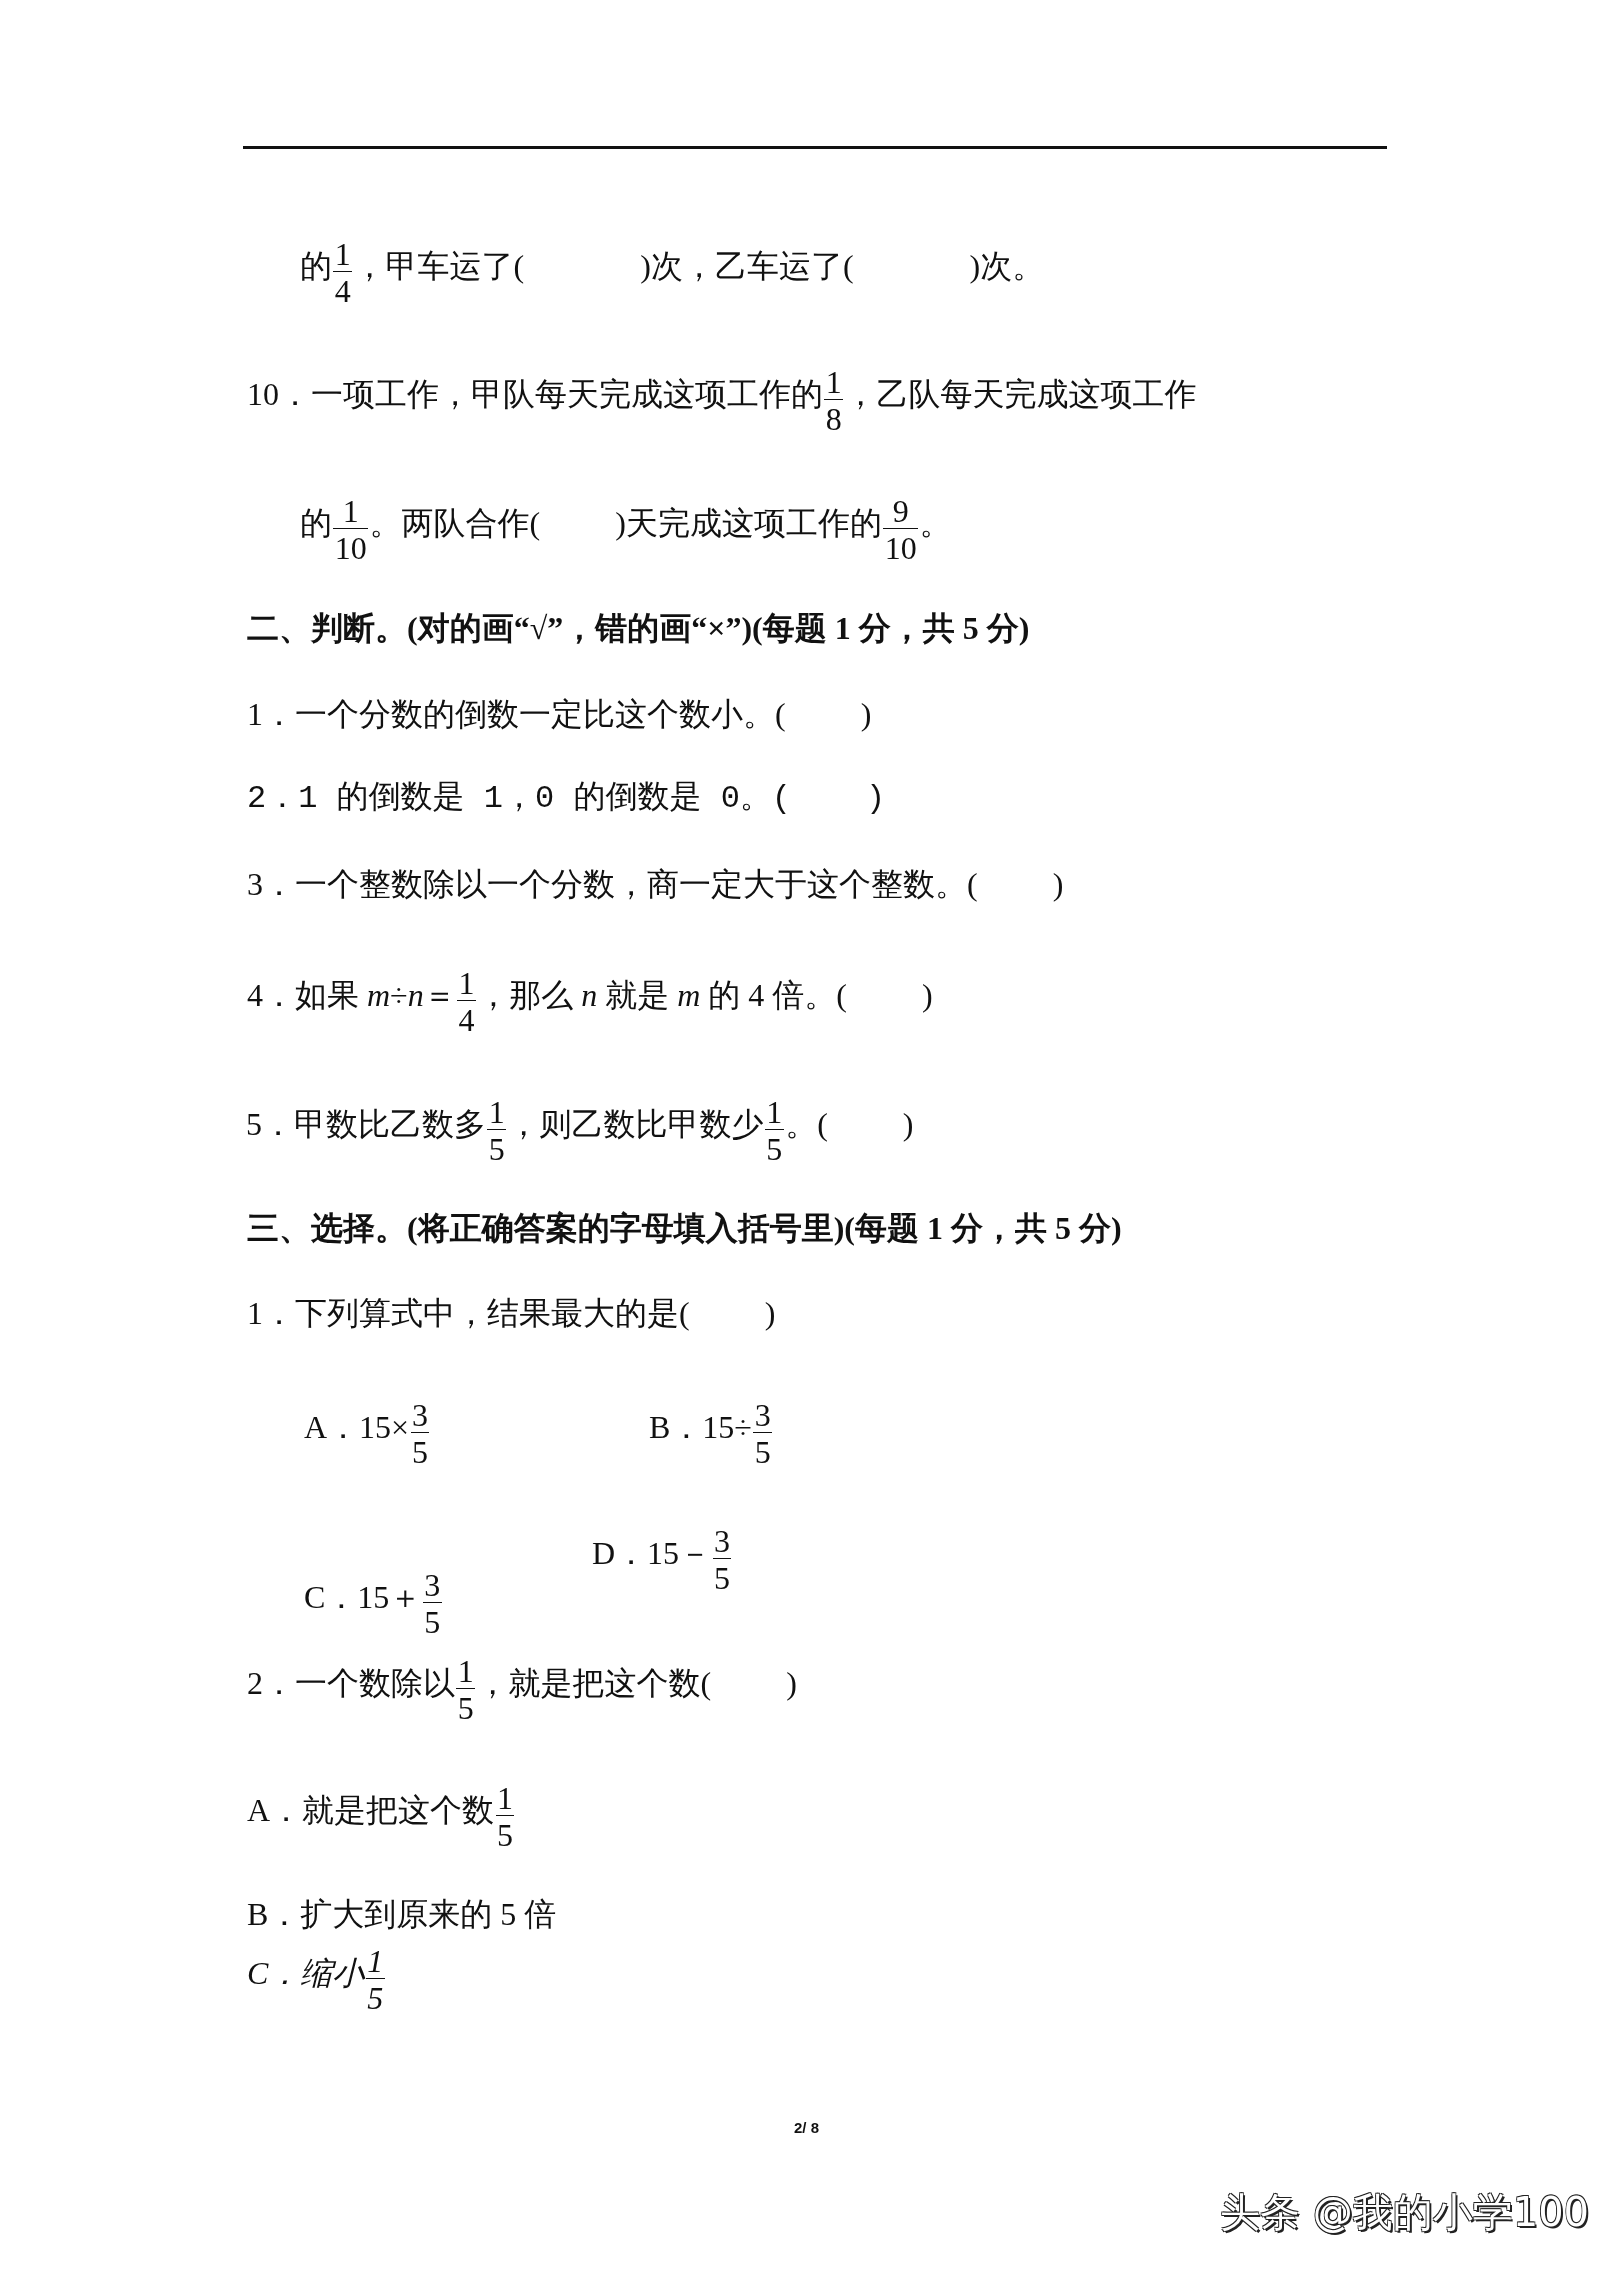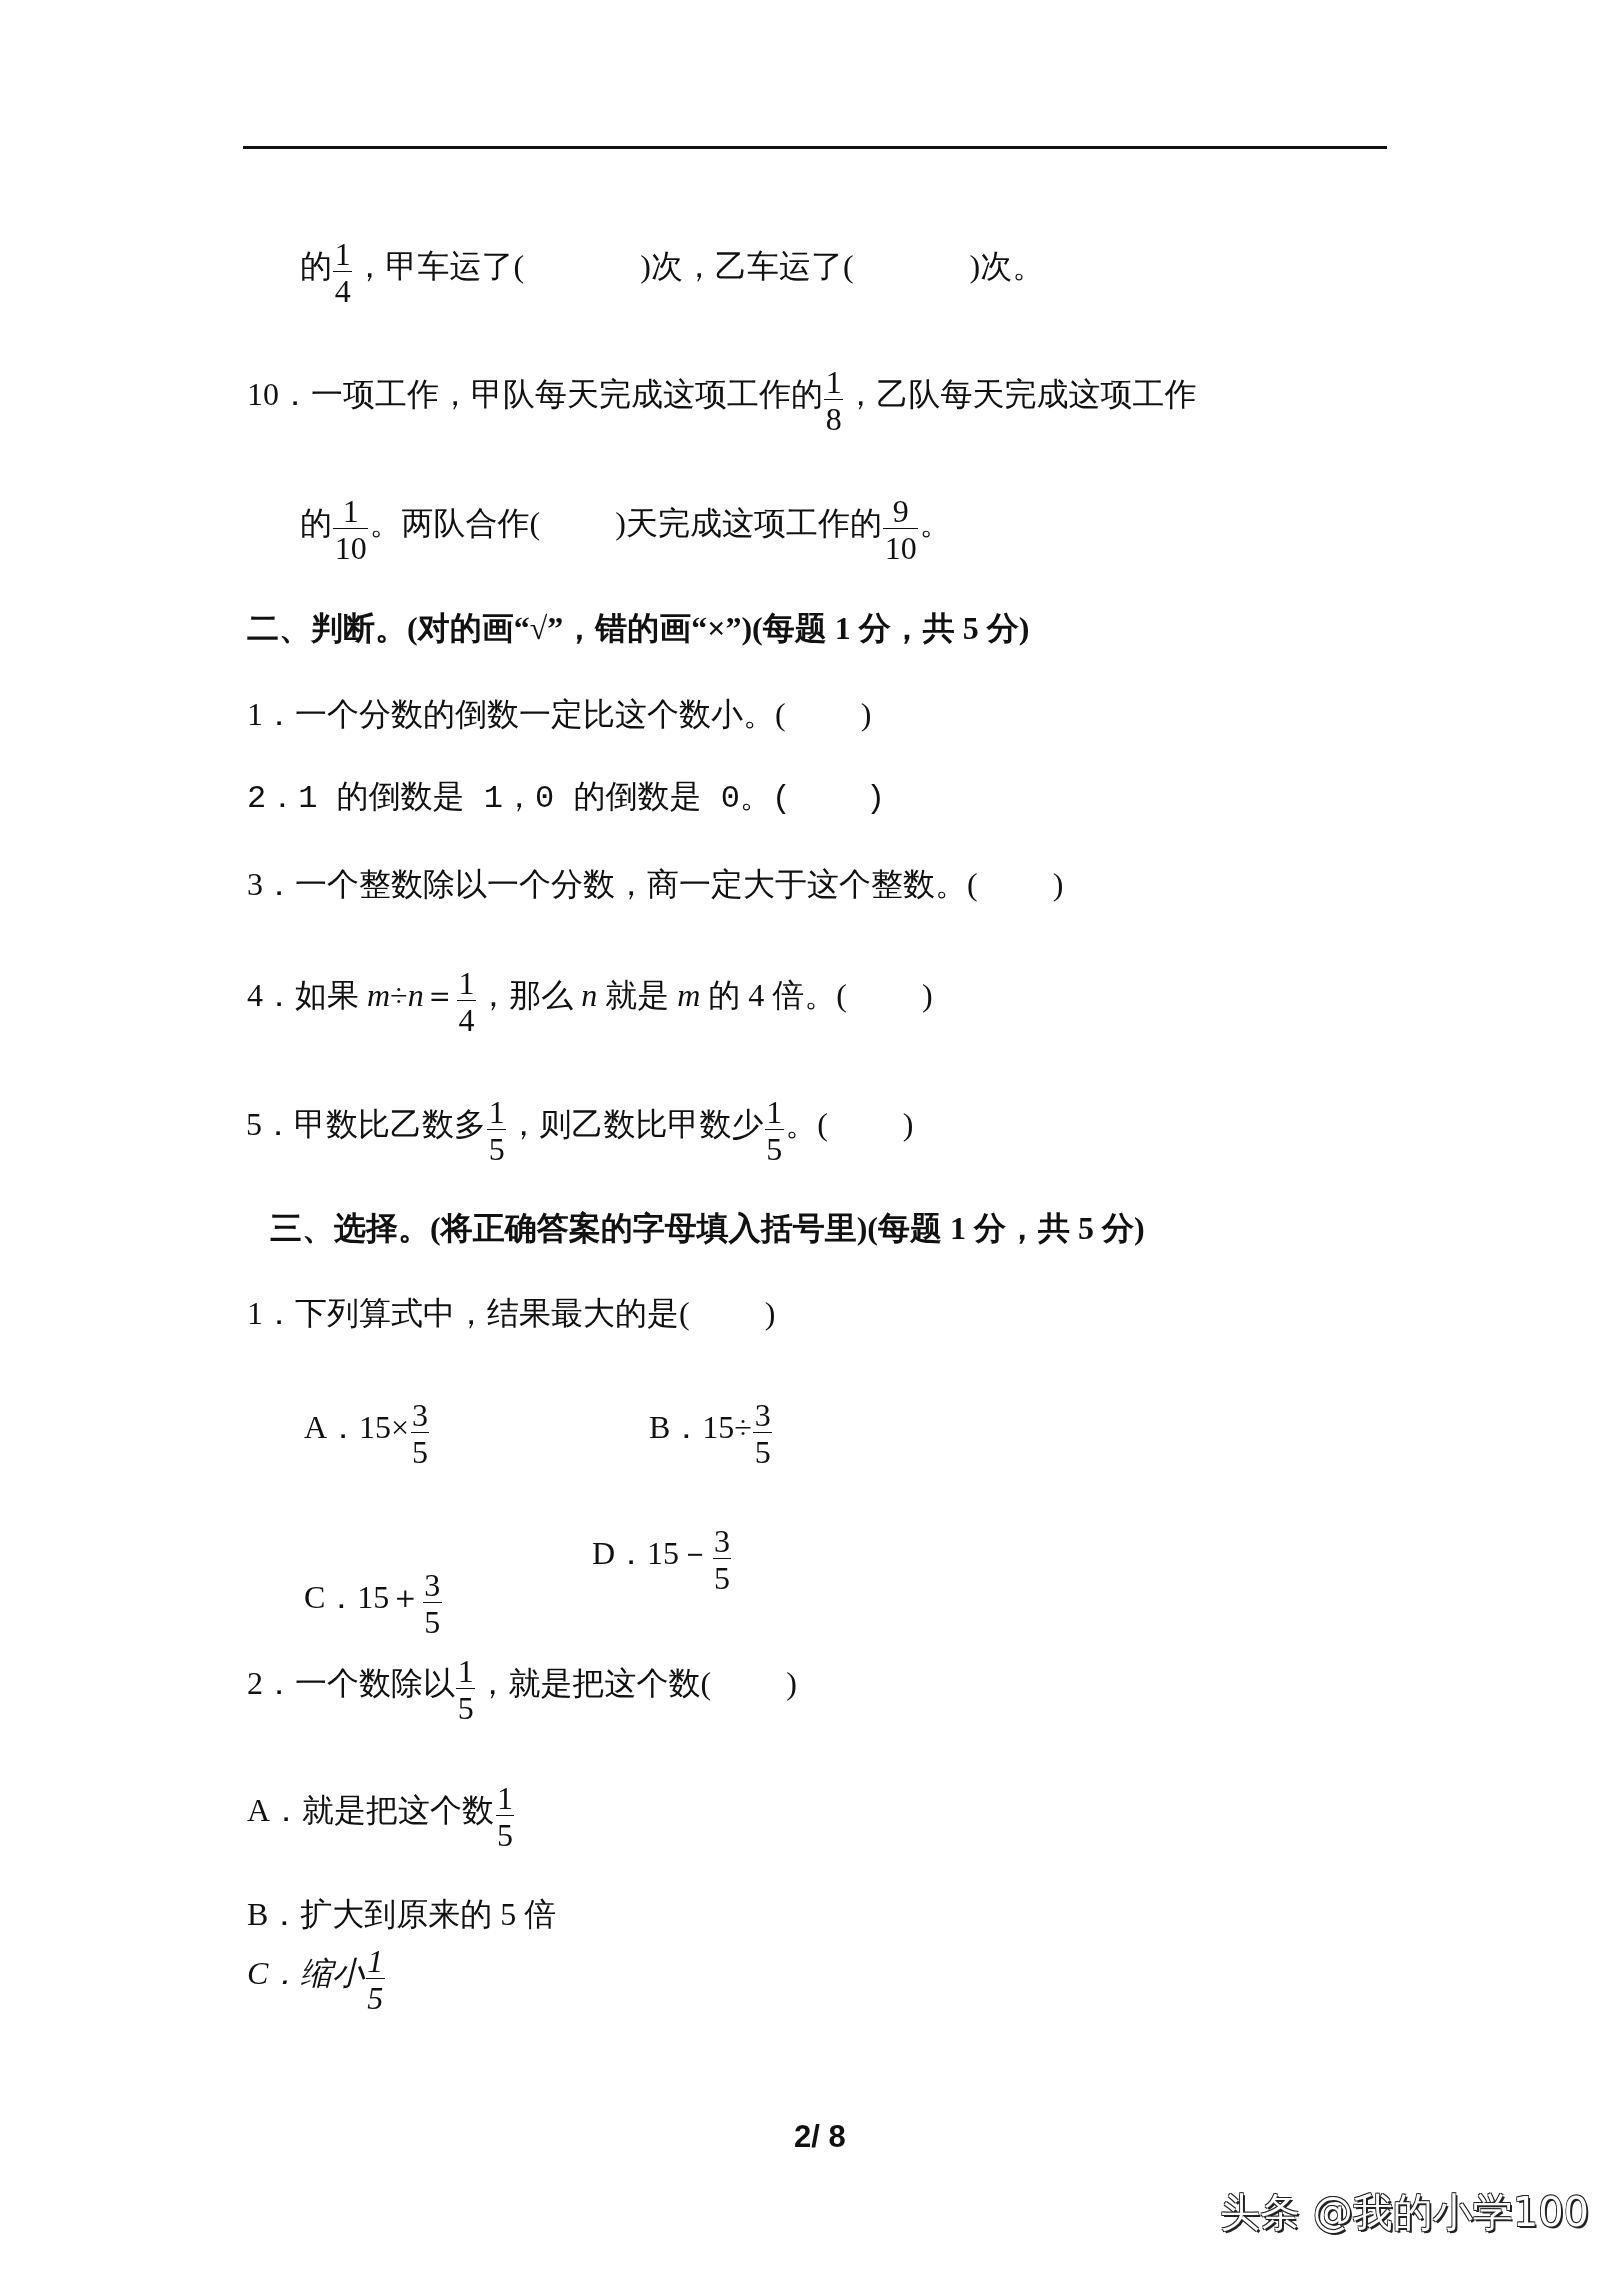--- a/index.html
+++ b/index.html
@@ -7,21 +7,21 @@
          font-family:"Liberation Serif","DejaVu Serif",serif; color:#111; }
   .rule { position:absolute; left:243px; top:146px; width:1144px; height:3.4px; background:#111; }
   .line { position:absolute; font-size:32px; line-height:41px; white-space:nowrap; }
   .bold { font-weight:bold; }
   .frac { display:inline-block; vertical-align:middle; text-align:center; line-height:1; margin:0 1.4px; position:relative; top:2.7px; }
   .frac .num, .frac .den { display:block; font-size:32px; padding:0 1.4px; }
   .frac .num { border-bottom:1.4px solid #111; padding-bottom:1.4px; }
   .frac .den { padding-top:2.7px; }
   .blank { display:inline-block; }
   .it { font-style:italic; }
-  .pagenum { position:absolute; left:794px; top:2119px; font-size:31px; font-weight:bold;
+  .pagenum { position:absolute; left:794px; top:2119px; font-size:15px; font-weight:bold;
              font-family:"Liberation Sans","DejaVu Sans",sans-serif; }
   .watermark { position:absolute; left:1220px; top:2185px; font-size:40px; color:#fff;
                font-family:"DejaVu Sans","Liberation Sans",sans-serif;
                text-shadow: 2px 2px 0 #222, -0.7px -0.7px 0 #222, 0.7px -0.7px 0 #222, -0.7px 0.7px 0 #222; }
 </style>
 </head>
 <body>
 
 <div class="rule"></div>
 
@@ -47,21 +47,21 @@
 <div class="line" style="left:247px; top:864px;">
   <span>3．一个整数除以一个分数，商一定大于这个整数。(</span><span class="blank" style="width:75px"></span><span>)</span>
 </div>
 <div class="line" style="left:247px; top:964px;">
   <span>4．如果 </span><span class="it">m</span><span>÷</span><span class="it">n</span><span>＝</span><span class="frac"><span class="num">1</span><span class="den">4</span></span><span>，那么 </span><span class="it">n</span><span> 就是 </span><span class="it">m</span><span> 的 4 倍。(</span><span class="blank" style="width:75px"></span><span>)</span>
 </div>
 <div class="line" style="left:246px; top:1093px;">
   <span>5．甲数比乙数多</span><span class="frac"><span class="num">1</span><span class="den">5</span></span><span>，则乙数比甲数少</span><span class="frac"><span class="num">1</span><span class="den">5</span></span><span>。(</span><span class="blank" style="width:75px"></span><span>)</span>
 </div>
 
-<div class="line bold" style="left:247px; top:1208px;margin-left:23px;">三、选择。(将正确答案的字母填入括号里)(每题 1 分，共 5 分)</div>
+<div class="line bold" style="left:247px; top:1208px;">三、选择。(将正确答案的字母填入括号里)(每题 1 分，共 5 分)</div>
 
 <div class="line" style="left:247px; top:1293px;">
   <span>1．下列算式中，结果最大的是(</span><span class="blank" style="width:75px"></span><span>)</span>
 </div>
 <div class="line" style="left:304px; top:1396px;">
   <span>A．15×</span><span class="frac"><span class="num">3</span><span class="den">5</span></span>
 </div>
 <div class="line" style="left:649px; top:1396px;">
   <span>B．15÷</span><span class="frac"><span class="num">3</span><span class="den">5</span></span>
 </div>

